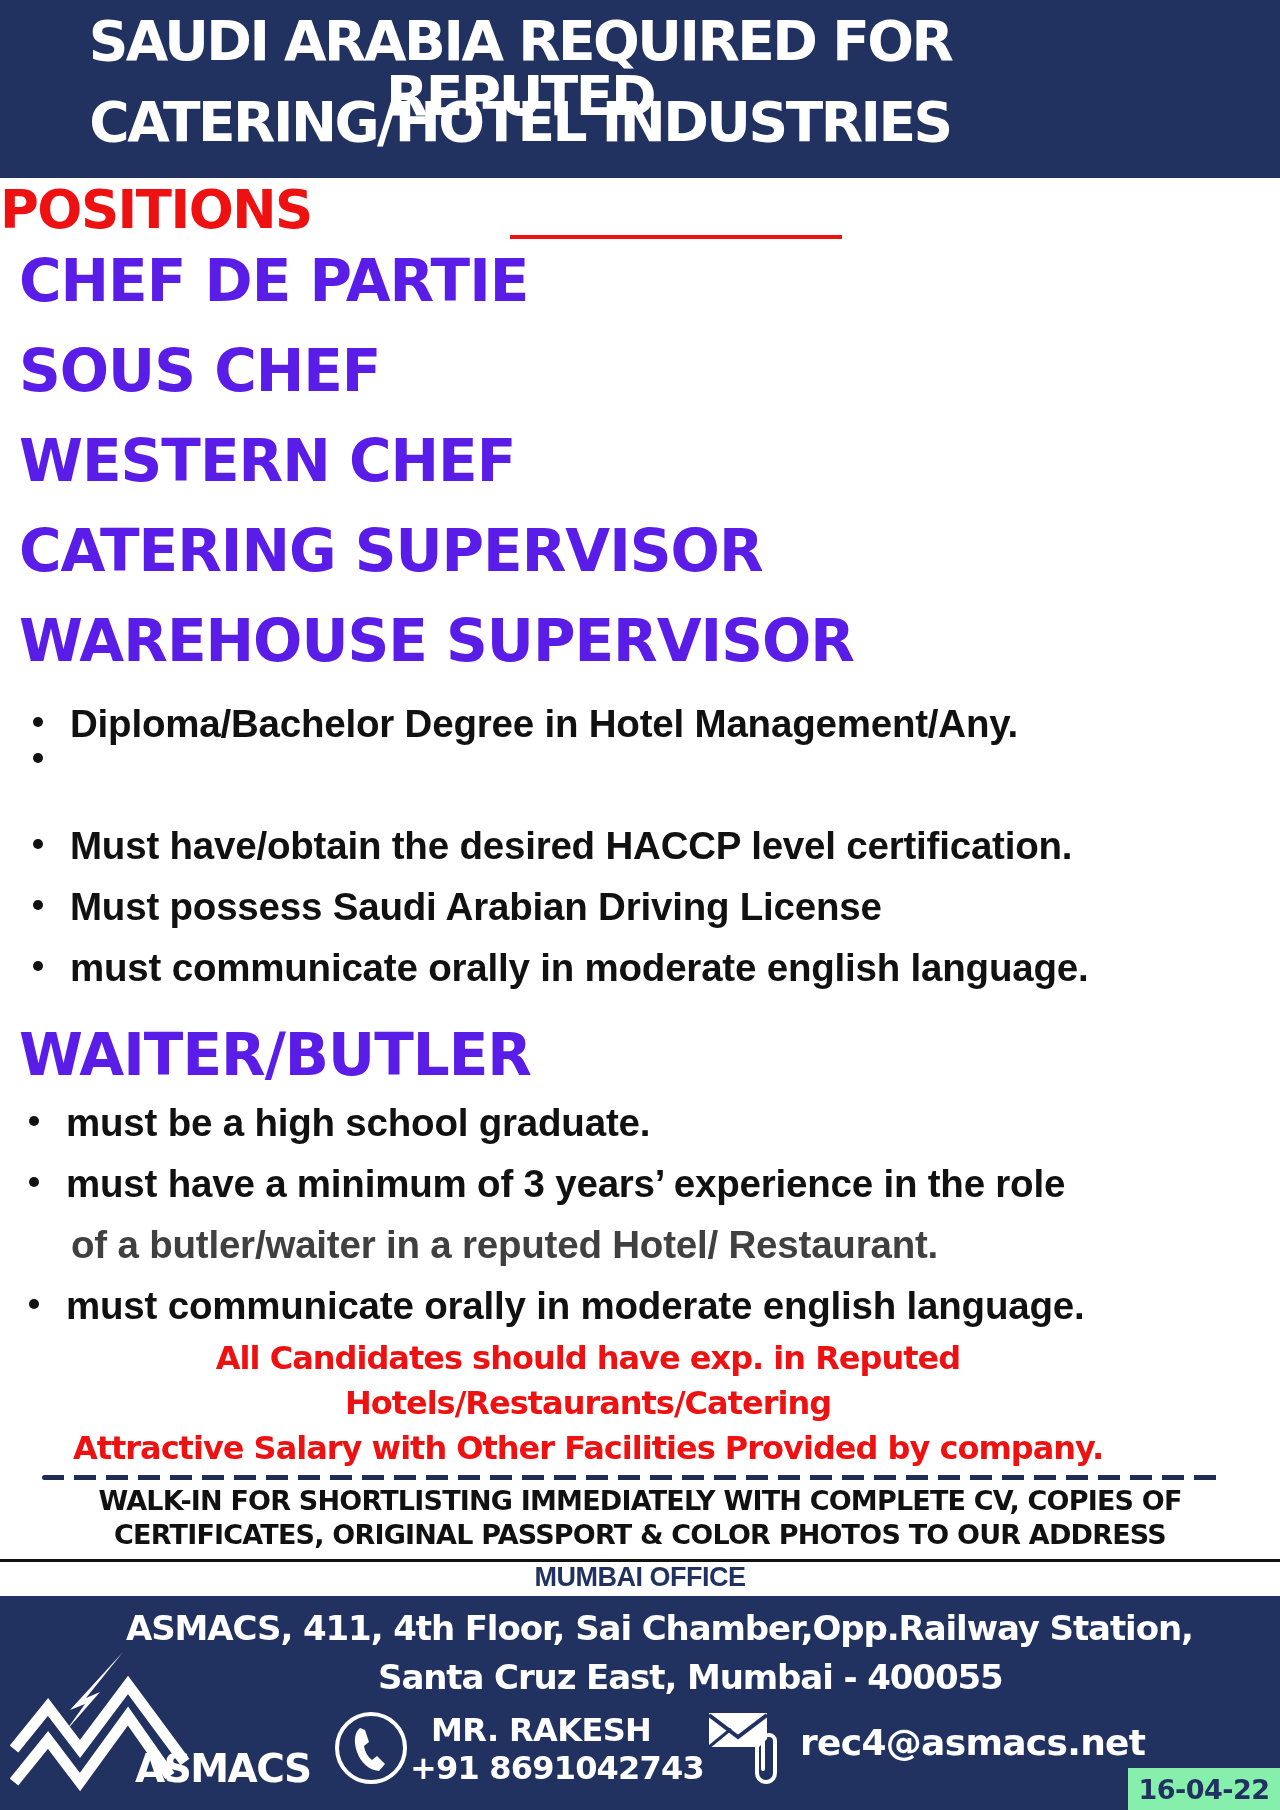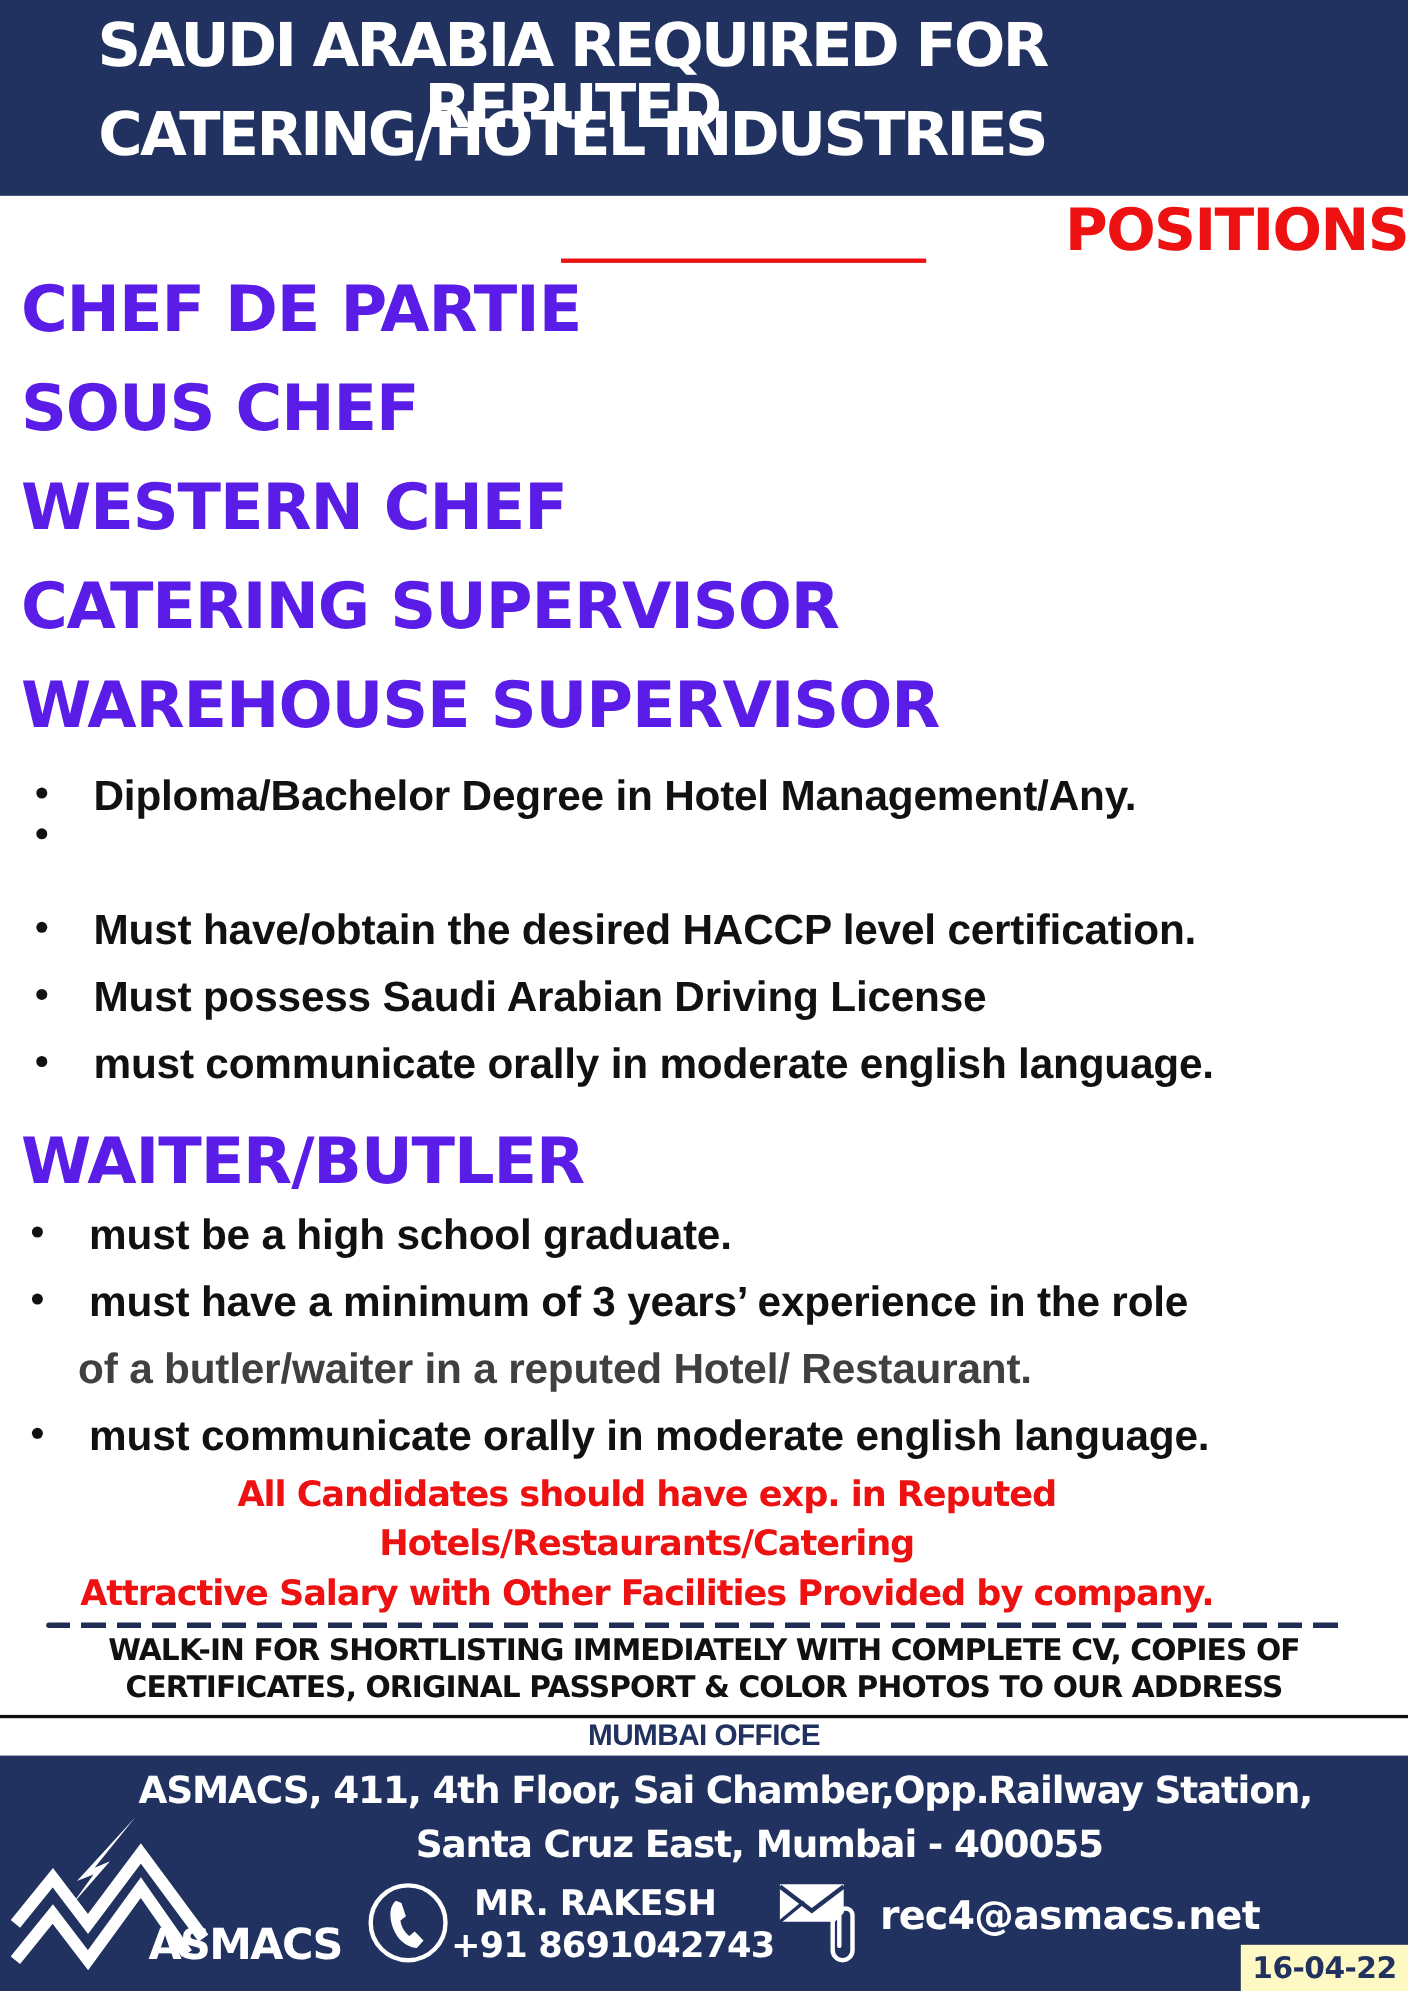--- a/index.html
+++ b/index.html
@@ -14,41 +14,41 @@
     background: #213260;
   }
   .header-line {
     position: absolute; left: 0; width: 1040px; text-align: center;
     color: #ffffff; font-family: "DejaVu Sans", sans-serif; font-weight: bold;
     font-size: 55px; letter-spacing: -2.5px; line-height: 1;
   }
 
   
   .positions-title {
-    position: absolute; left: 0; width: 1280px; top: 180px; text-align: right;
+    position: absolute; left: 0; width: 1280px; top: 180px; text-align: left;
     color: #ee1111; font-family: "DejaVu Sans", sans-serif; font-weight: bold;
     font-size: 53px; letter-spacing: -1.5px; line-height: 60px;
   }
   .positions-underline {
     position: absolute; left: 510px; top: 235px; width: 332px; height: 4px; background: #ee1111;
   }
 
   
   .job-title {
     position: absolute; left: 19px; color: #5a1de8;
     font-family: "DejaVu Sans", sans-serif; font-weight: bold;
     font-size: 58px; letter-spacing: -1px; line-height: 1;
     white-space: nowrap;
   }
 
   
   .bullet-row {
     position: absolute; left: 33px; height: 50px; display: flex; align-items: baseline;
     color: #111111; font-family: "Liberation Sans", sans-serif; font-weight: bold;
-    font-size: 38.5px; white-space: nowrap; letter-spacing: -0.2px; gap: 15px;
+    font-size: 38.5px; white-space: nowrap; letter-spacing: -0.2px;
   }
   .bullet-dot {
     width: 10px; height: 10px; border-radius: 50%; background: #111;
     display: inline-block; margin-right: 27px; position: relative; top: -10px;
   }
   .bullet-cont {
     position: absolute; left: 71px; color: #404040;
     font-family: "Liberation Sans", sans-serif; font-weight: bold;
     font-size: 38.5px; white-space: nowrap; letter-spacing: -0.2px;
   }
@@ -84,21 +84,21 @@
 
   
   .footer-band {
     position: absolute; left: 0; top: 1596px; width: 1280px; height: 214px; background: #213260;
   }
   .footer-text {
     position: absolute; color: #ffffff; font-family: "DejaVu Sans", sans-serif; font-weight: bold;
     white-space: nowrap; line-height: 1;
   }
   .date-box {
-    position: absolute; left: 1128px; top: 1768px; width: 152px; height: 42px; background: #fef9c3;
+    position: absolute; left: 1128px; top: 1768px; width: 152px; height: 42px; background: #86efac;
     color: #213260; font-family: "DejaVu Sans", sans-serif; font-weight: bold; font-size: 27px;
     letter-spacing: -0.5px; display: flex; align-items: center; justify-content: center;
   }
   svg { display: block; }
 </style>
 </head>
 <body>
 
 <div class="header-band"></div>
 <div class="header-line" style="top:14px;">SAUDI ARABIA REQUIRED FOR REPUTED</div>

